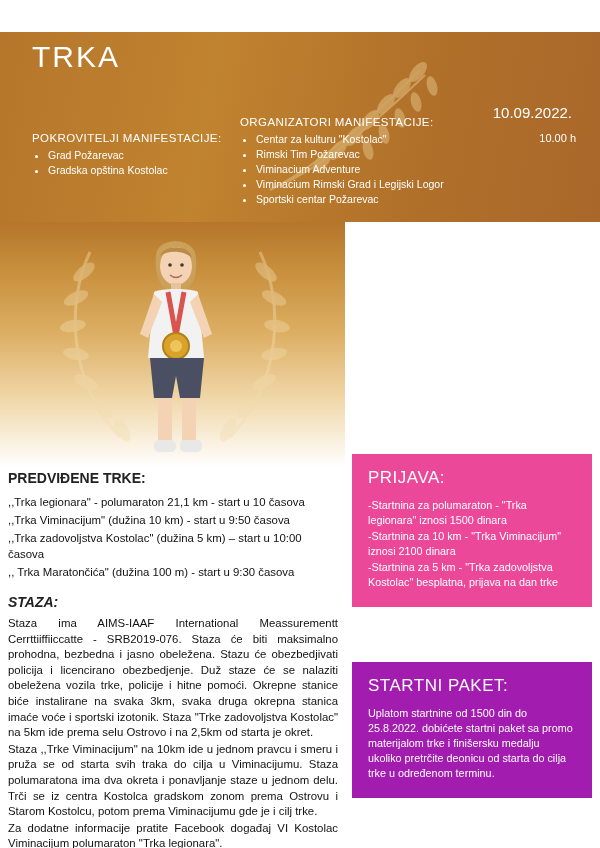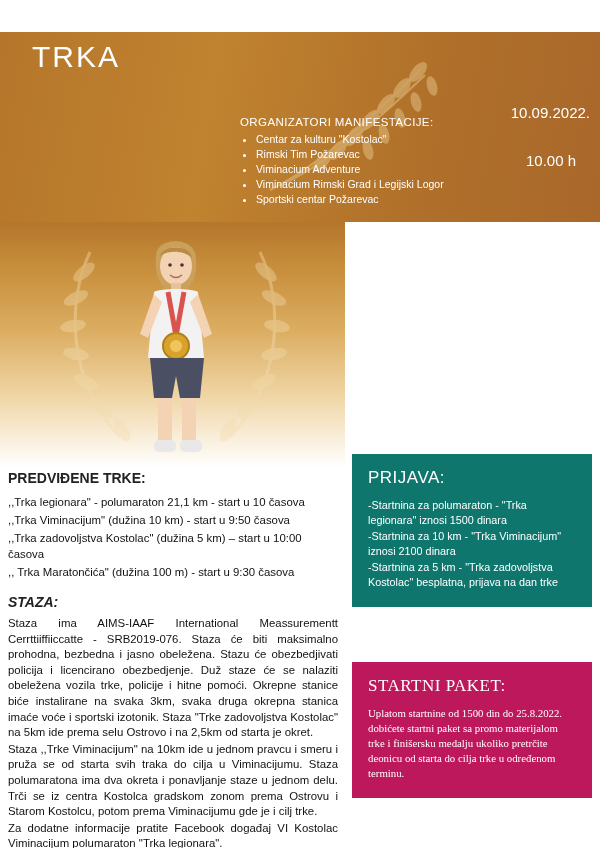--- a/index.html
+++ b/index.html
@@ -43,31 +43,31 @@
     left: 28px;
     top: 32px;
     font-size: 52px;
     letter-spacing: 1px;
     color: #ffffff;
     font-weight: 400;
     line-height: 1;
   }
   .hdr-date {
     position: absolute;
-    right: 10px;
+    right: 28px;
     top: 72px;
     color: #ffffff;
     font-size: 15px;
   }
   .hdr-time {
     position: absolute;
     right: 24px;
-    top: 120px;
-    color: #ffffff;
-    font-size: 15px;
+    top: 100px;
+    color: #ffffff;
+    font-size: 11px;
   }
   .hdr-col-left {
     position: absolute;
     left: 32px;
     top: 100px;
     color: #ffffff;
     width: 195px;
   }
   .hdr-col-right {
     position: absolute;
@@ -146,25 +146,25 @@
     color: #111;
     text-align: justify;
     margin-bottom: 1px;
   }
 
   
   .card {
     position: absolute;
     left: 352px;
     width: 240px;
-    background: #0f766e;
+    background: #ec4899;
     color: #ffffff;
     padding: 14px 16px 16px 16px;
   }
-  .card.gold2 { background: #be185d; font-family: Liberation Serif, serif; }
+  .card.gold2 { background: #a21caf; }
   .card-title {
     font-size: 17px;
     letter-spacing: .5px;
     margin-bottom: 10px;
     font-weight: 400;
   }
   .card-line {
     font-size: 10.8px;
     line-height: 15px;
     margin-bottom: 1px;
@@ -197,20 +197,27 @@
       <ellipse cx="134" cy="84" rx="5" ry="10" transform="rotate(-15 134 84)"></ellipse>
       <ellipse cx="118" cy="100" rx="5" ry="10" transform="rotate(-15 118 100)"></ellipse>
     </g>
   </svg>
 
   <div class="title-small">TRKA</div>
 
   <div class="hdr-date">10.09.2022.</div>
   <div class="hdr-time">10.00 h</div>
 
+  <div class="hdr-col-left">
+    <div class="hdr-col-title">POKROVITELJI MANIFESTACIJE:</div>
+    <ul class="hdr-list">
+      <li>Grad Požarevac</li>
+      <li>Gradska opština Kostolac</li>
+    </ul>
+  </div>
 
   <div class="hdr-col-right">
     <div class="hdr-col-title">ORGANIZATORI MANIFESTACIJE:</div>
     <ul class="hdr-list">
       <li>Centar za kulturu "Kostolac"</li>
       <li>Rimski Tim Požarevac</li>
       <li>Viminacium Adventure</li>
       <li>Viminacium Rimski Grad i Legijski Logor</li>
       <li>Sportski centar Požarevac</li>
     </ul>

